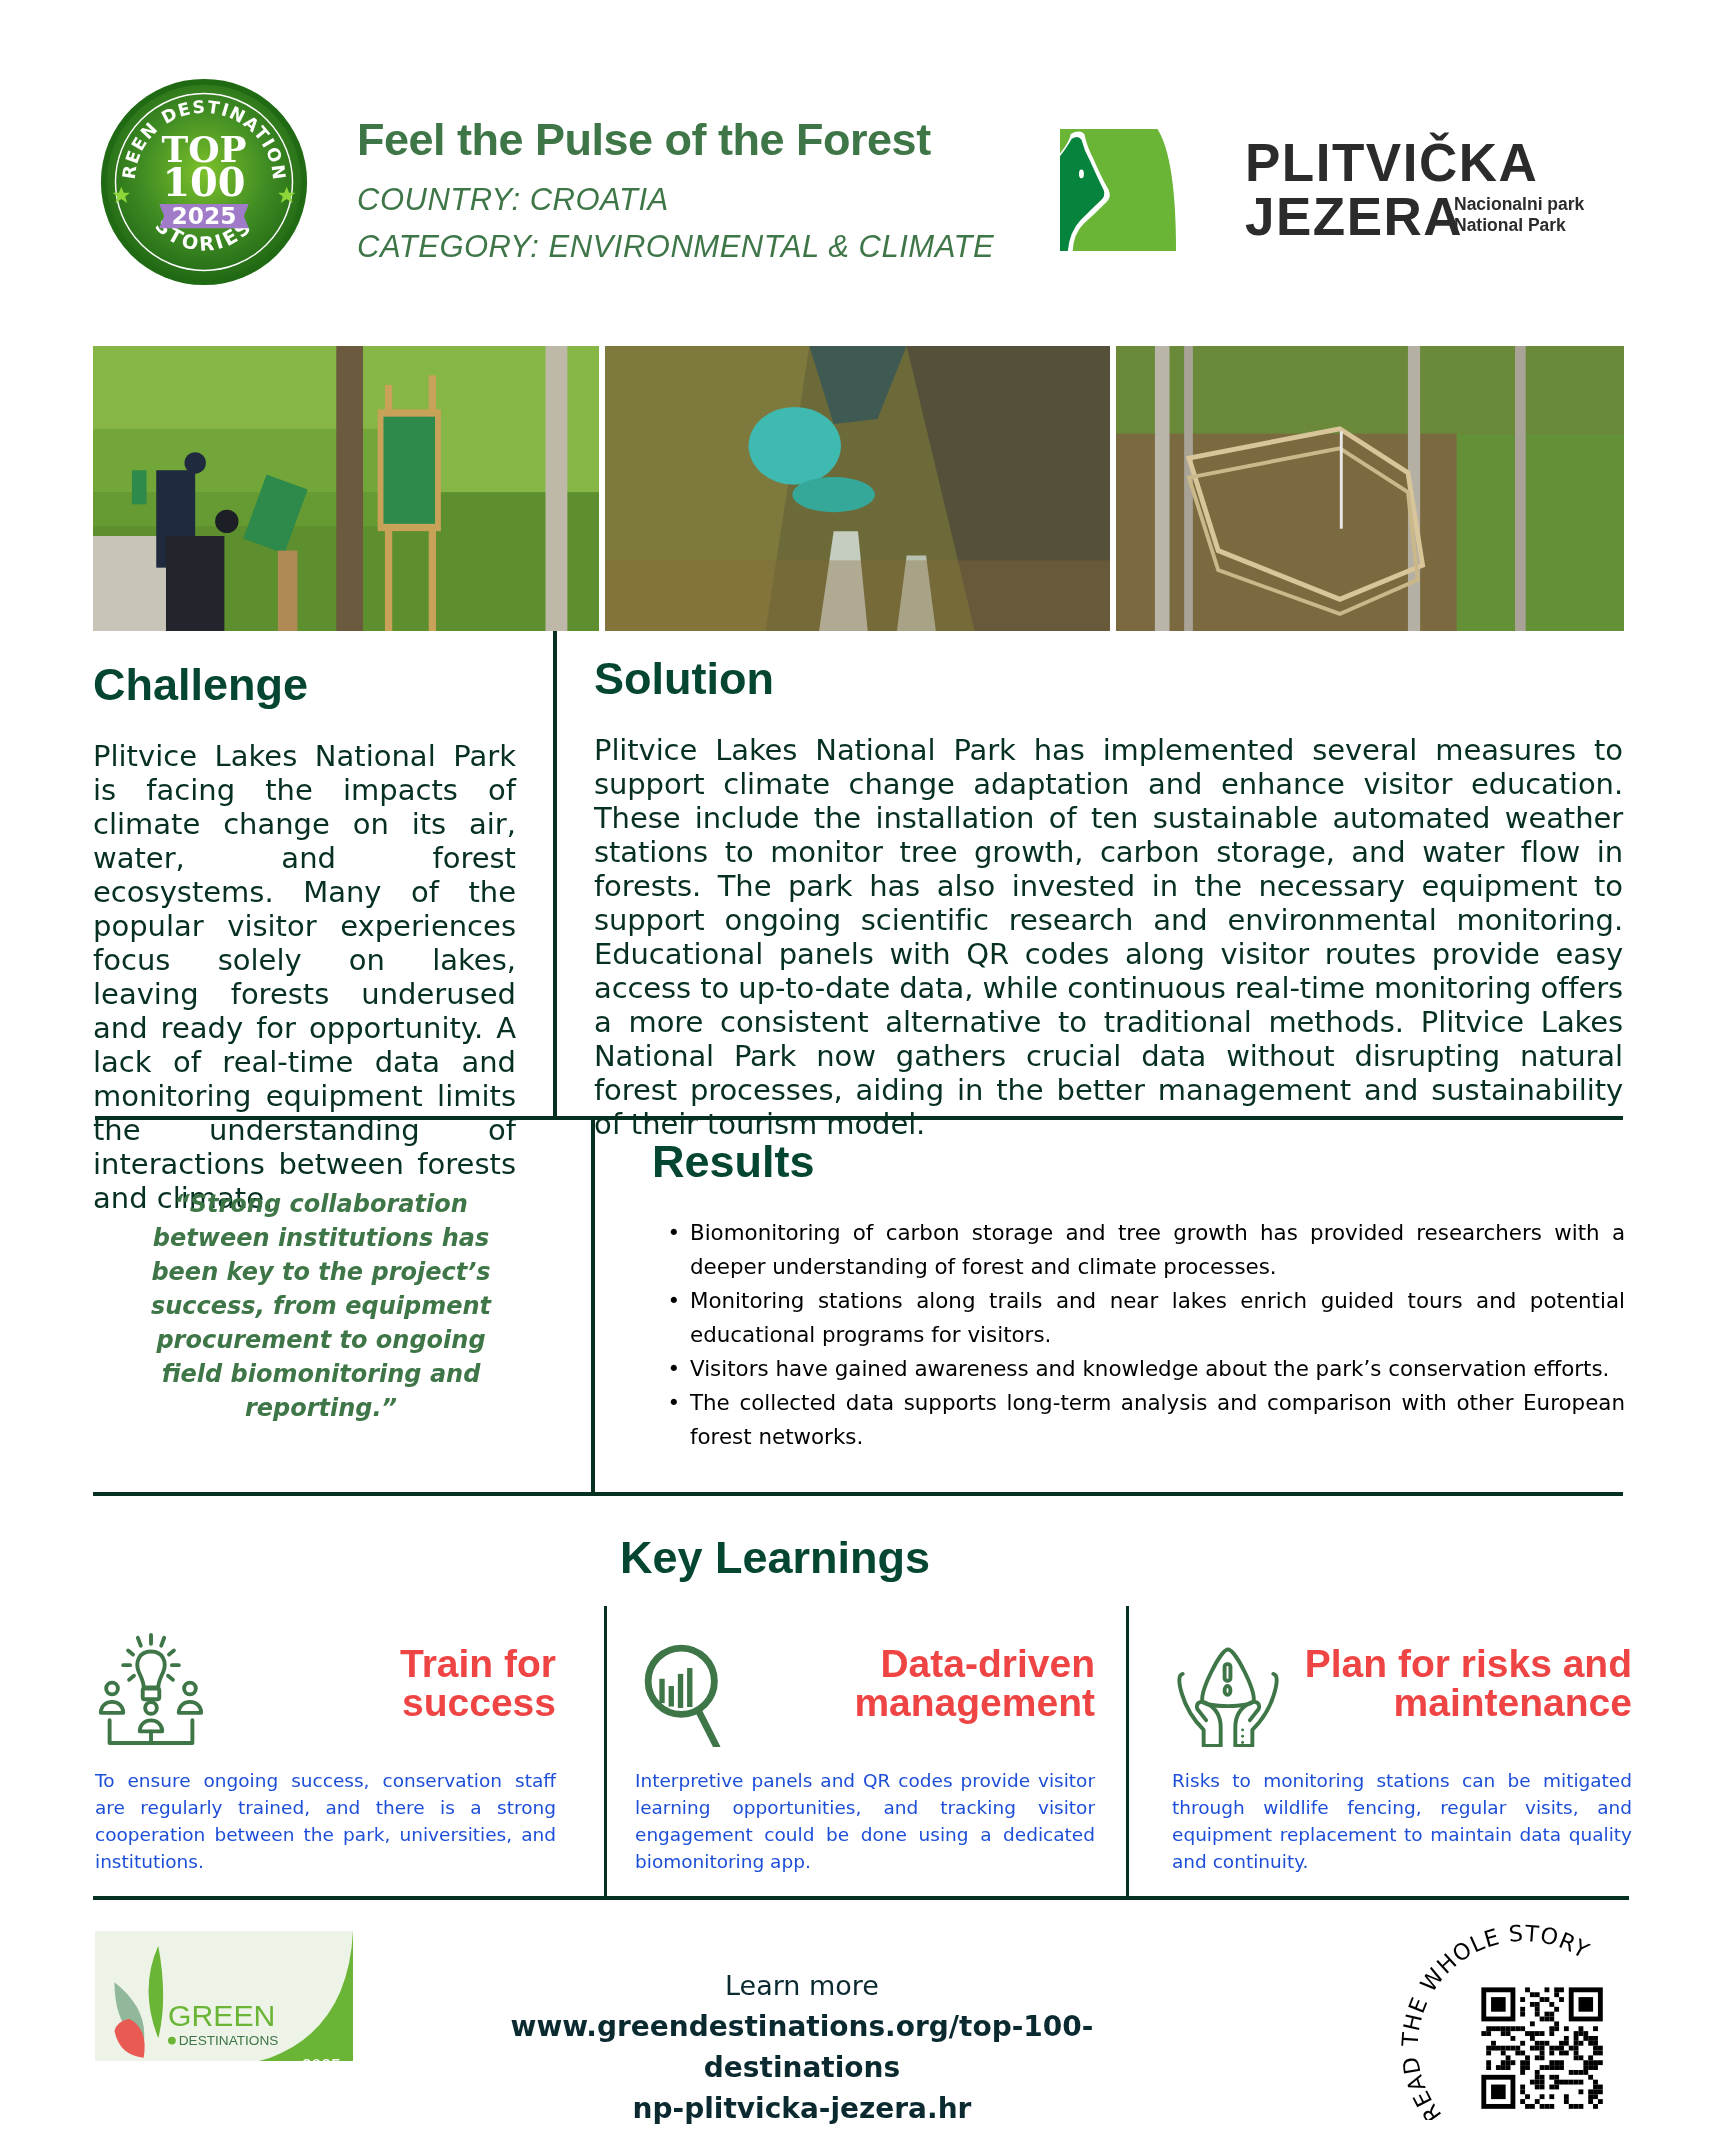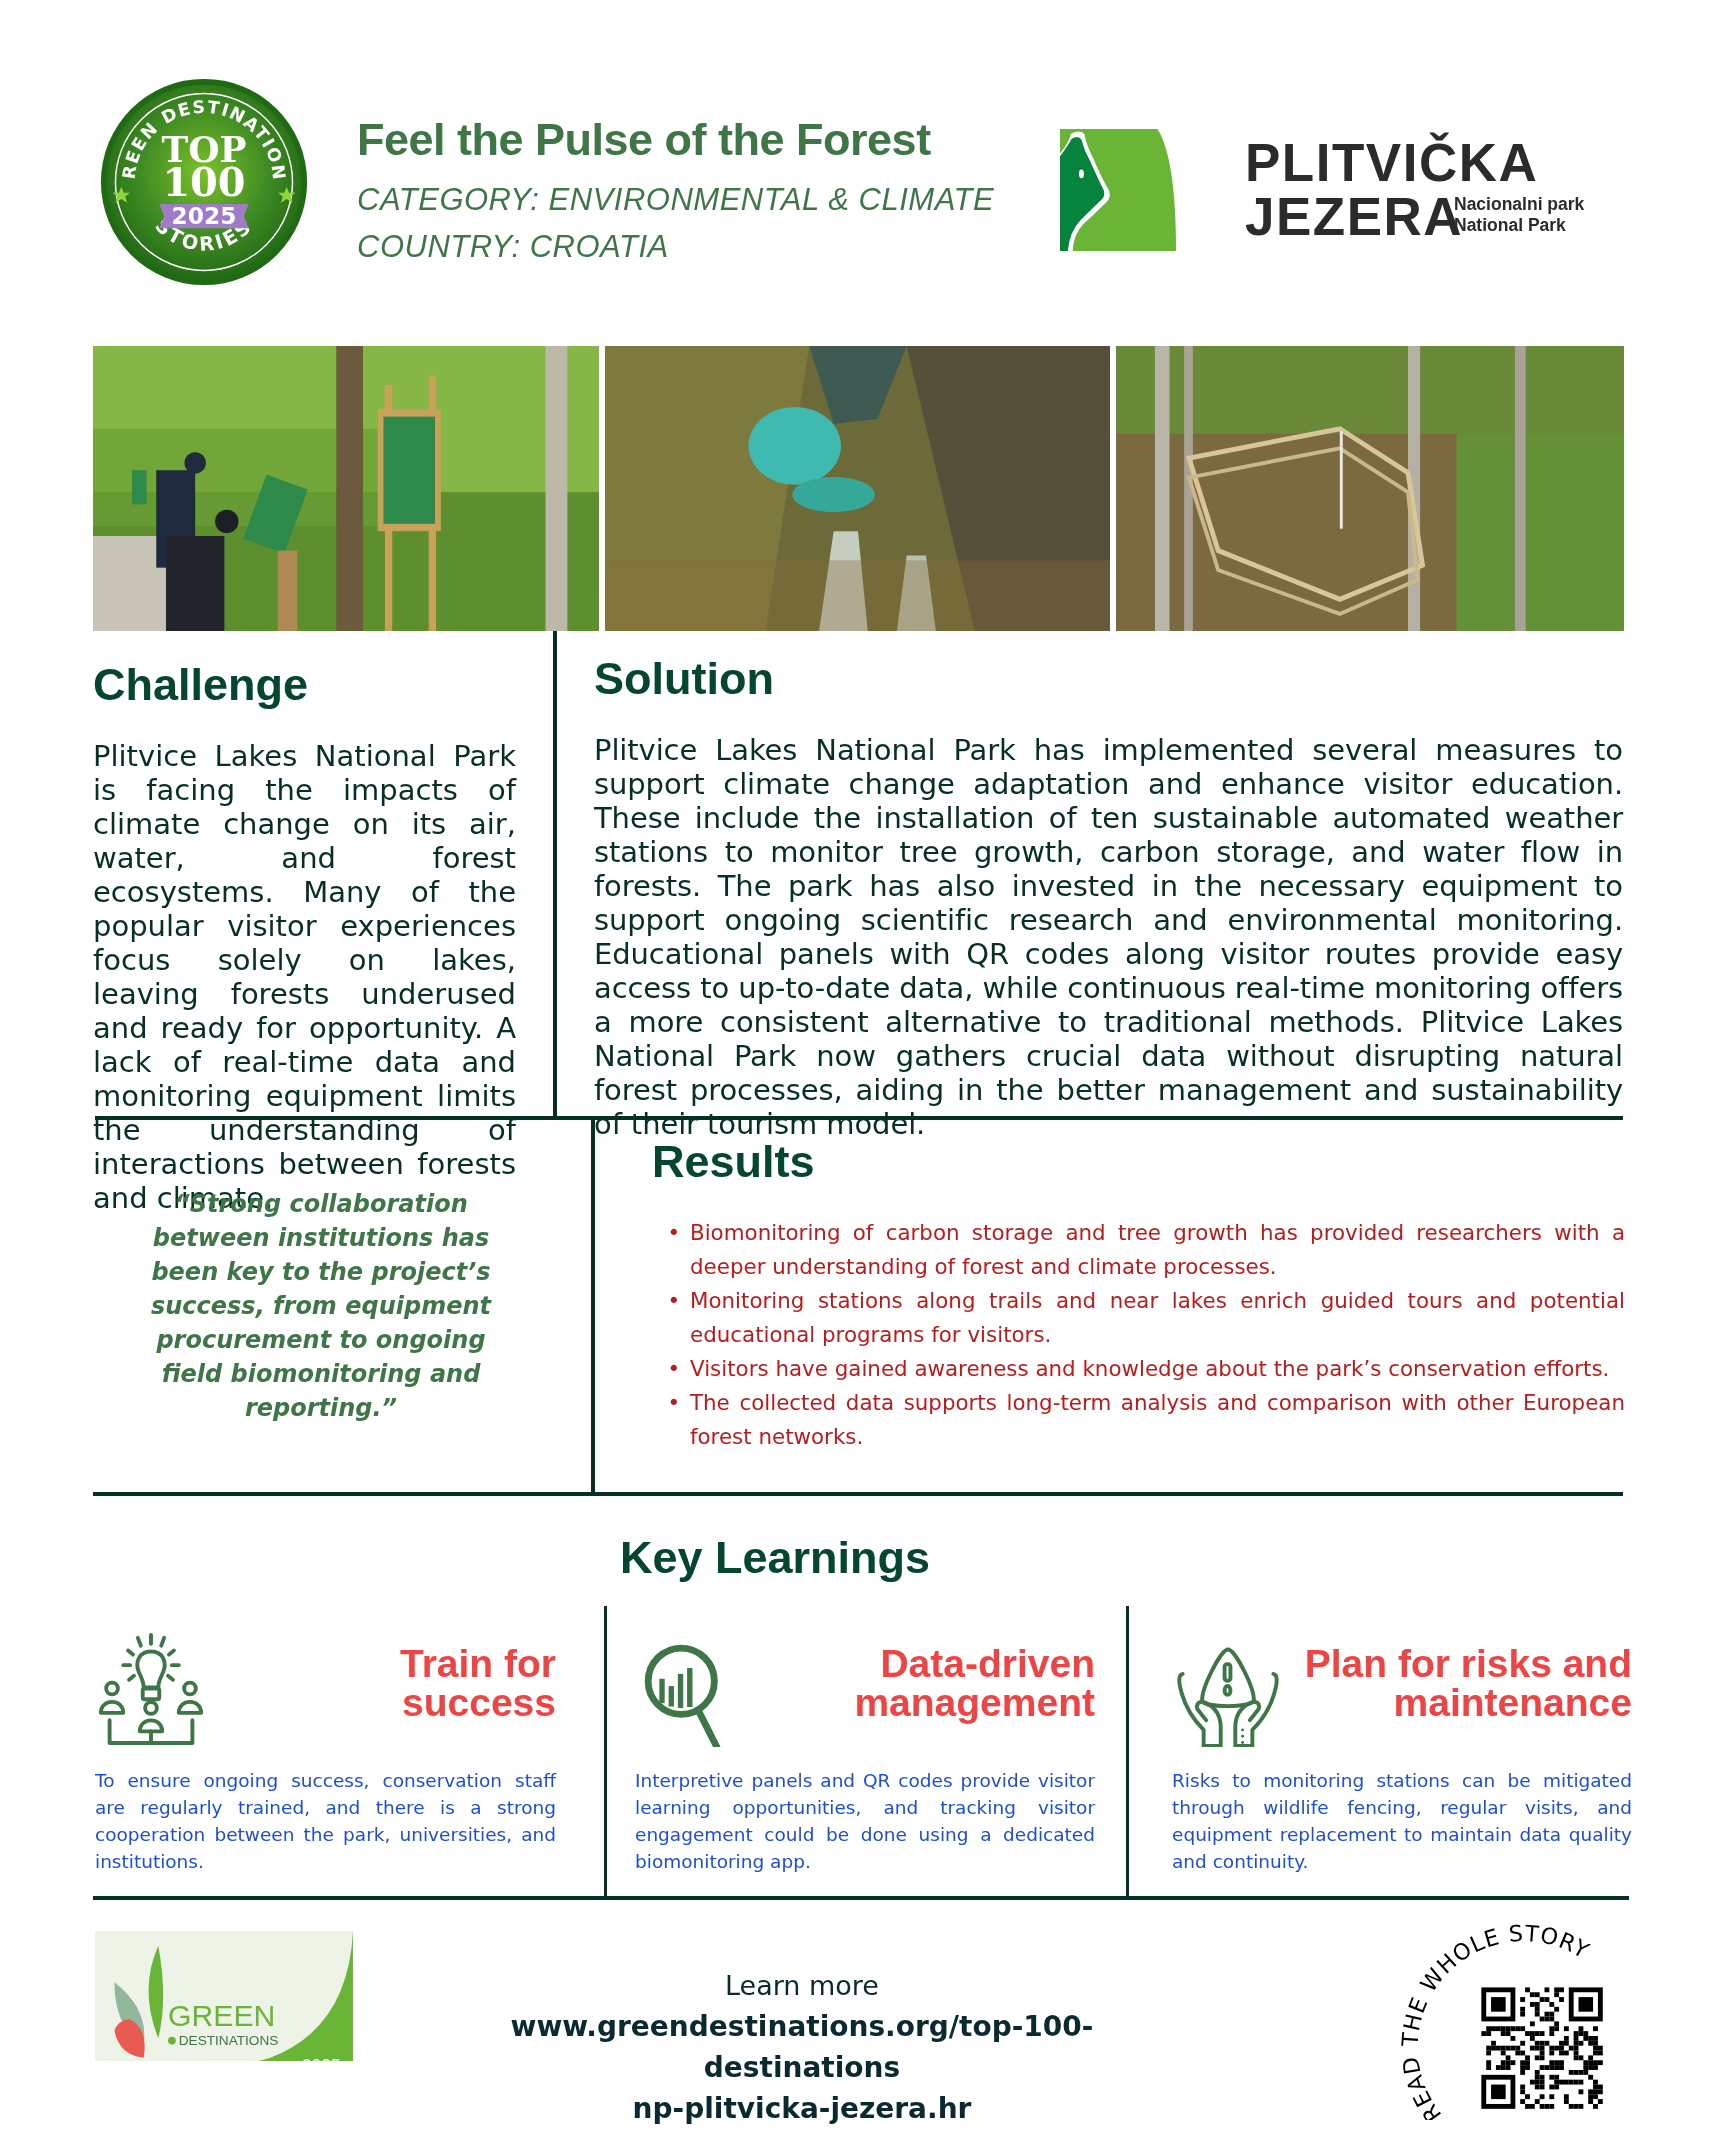--- a/index.html
+++ b/index.html
@@ -41,21 +41,21 @@
   #challenge .body-text { margin-top: 28px; }
   #solution { left: 594px; top: 653px; width: 1029px; }
   #solution .body-text { margin-top: 28px; letter-spacing: -0.1px; }
 
   #quote { left: 141px; top: 1187px; width: 360px; text-align: center;
     font-family: "DejaVu Sans", sans-serif; font-weight: 700; font-style: italic;
     font-size: 24px; line-height: 34px; color: #3e7647; }
 
   #results { left: 652px; top: 1136px; width: 973px; }
   #results ul { list-style: none; margin-top: 28px; }
-  #results li { position: relative; padding-left: 38px; font-size: 21.4px; line-height: 34px; text-align: justify; color: #b91c1c; }
+  #results li { position: relative; padding-left: 38px; font-size: 21.4px; line-height: 34px; text-align: justify; color: #000000; }
   #results li::before { content: "\2022"; position: absolute; left: 15.6px; top: 0; font-size: 21.4px; }
 
   #kl-title { left: 0; width: 1550px; top: 1532px; text-align: center; }
 
   .kl { top: 1615px; }
   .kl .kl-head { position: absolute; right: 0; top: 29px; text-align: right;
     font-family: "Liberation Sans", sans-serif; font-weight: 700; font-size: 39px; line-height: 39px; color: #ef4444; }
   .kl .kl-icon { position: absolute; left: 0; top: 14.6px; width: 112px; height: 117px; }
   .kl .kl-text { position: absolute; left: 0; right: 0; top: 152px; font-size: 18.5px; line-height: 27px; text-align: justify; color: #1d4ed8; }
   #kl-1 { left: 95px; width: 461px; }
@@ -97,22 +97,22 @@
     <text x="220" y="178" text-anchor="middle" font-family="DejaVu Serif, serif" font-weight="700" font-size="74" fill="#ffffff">TOP</text>
     <text x="220" y="248" text-anchor="middle" font-family="DejaVu Serif, serif" font-weight="700" font-size="82" fill="#ffffff">100</text>
     <polygon points="128,265 312,265 302,290 312,315 128,315 138,290" fill="#a07cc8"></polygon>
     <text x="220" y="307" text-anchor="middle" font-family="DejaVu Sans, sans-serif" font-weight="700" font-size="48" fill="#ffffff">2025</text>
   </svg>
 </div>
 
 <div id="title-block" class="abs">
   <div id="page-title">Feel the Pulse of the Forest</div>
   <div id="meta-lines">
+    <div class="meta-line">COUNTRY: CROATIA</div>
     <div class="meta-line">CATEGORY: ENVIRONMENTAL &amp; CLIMATE</div>
-    <div class="meta-line">COUNTRY: CROATIA</div>
   </div>
 </div>
 
 <div id="park-logo" class="abs">
   <svg class="mark" viewBox="0 0 238 250">
     <path d="M0 0 H200 Q238 60 238 250 H0 Z" fill="#6ab535"></path>
     <path d="M0 50 Q20 25 22 10 Q40 0 50 10 Q55 35 68 60 Q85 100 100 125 Q106 140 95 150 Q70 175 48 195 Q28 215 26 250 H0 Z" fill="#ffffff"></path>
     <path d="M0 56 Q18 32 24 20 Q38 12 44 22 Q50 45 62 66 Q78 102 90 126 Q93 138 85 145 Q62 167 42 187 Q20 210 16 250 H0 Z" fill="#06843e"></path>
     <ellipse cx="44" cy="92" rx="5" ry="9" fill="#ffffff"></ellipse>
   </svg>

